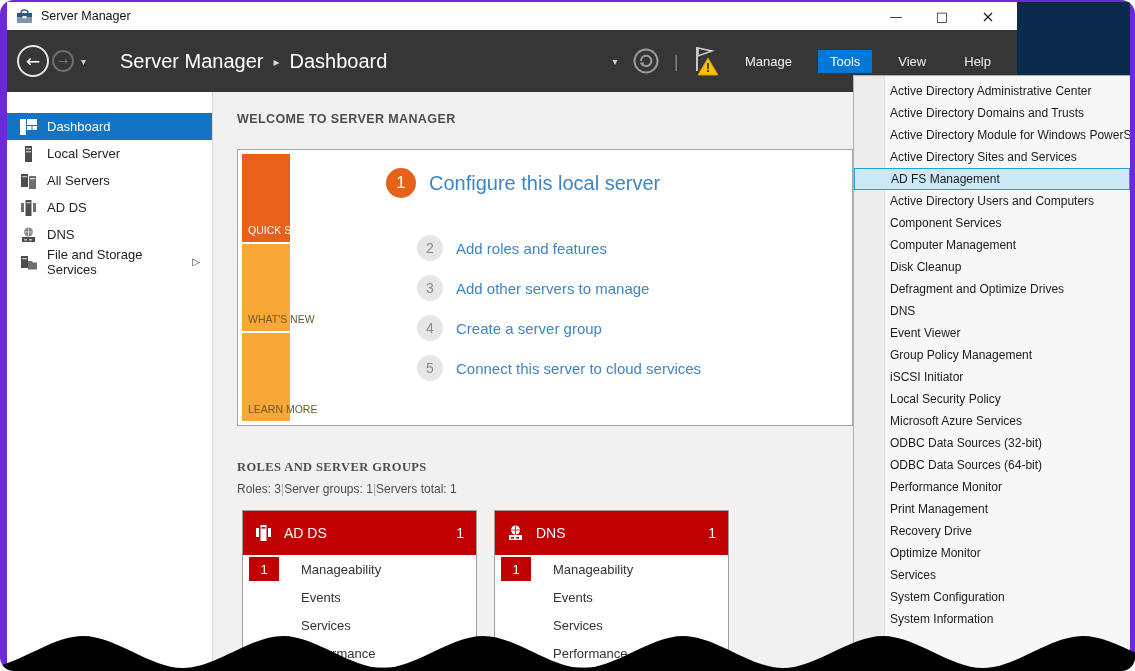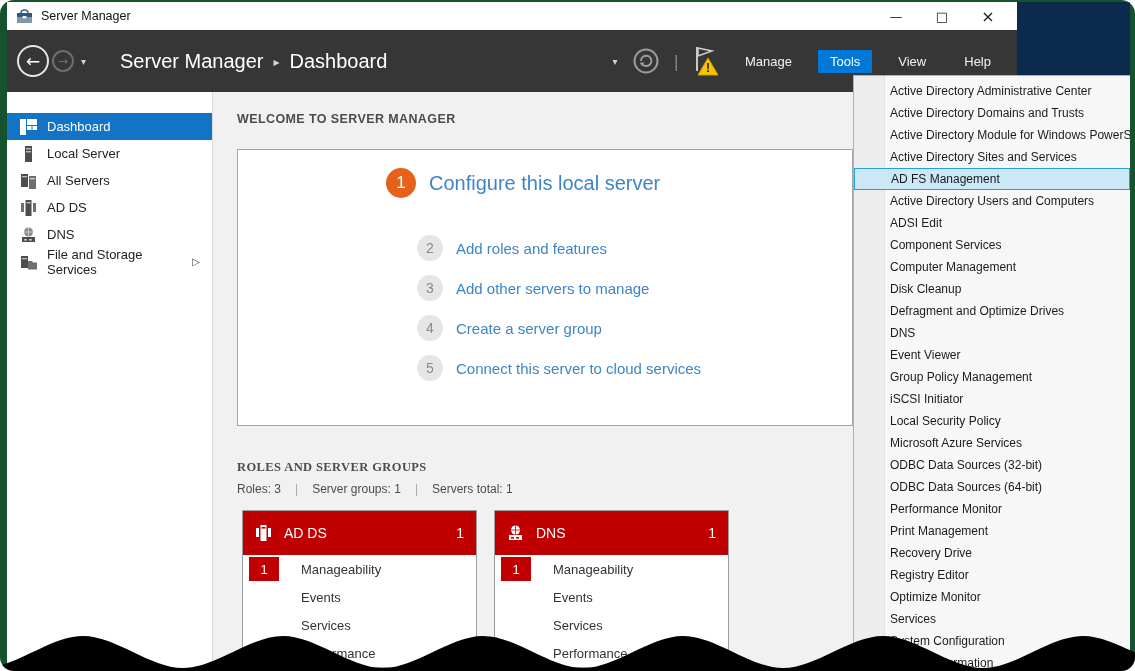--- a/index.html
+++ b/index.html
@@ -1,17 +1,17 @@
 <!DOCTYPE html>
 <html style="--accent: #0078d7; --nav_selected: #1373c4; --tile_header: #c00000; --hl_bg: #cbe8f6; --hl_border: #26a0da; --quick_orange: #e8611b; --light_orange: #f9a838; --navy: #0c2a4d; --link_blue: #3d85c6; --warning_yellow: #fcc200;"><head>
 <meta charset="utf-8">
 <style>
   html,body{margin:0;padding:0;background:#fff;}
   *{box-sizing:border-box;}
-  .frame{position:relative;width:1135px;height:671px;background:#14532d;border-radius:14px;overflow:hidden;
+  .frame{position:relative;width:1135px;height:671px;background:#6d28d9;border-radius:14px;overflow:hidden;
          font-family:"Liberation Sans",sans-serif;}
   .screen{position:absolute;left:7px;top:2px;right:5px;bottom:0;}
   .glyph{font-family:"DejaVu Sans","Liberation Sans",sans-serif;}
 
   
   .desktop{position:absolute;left:1010px;right:0;top:0;bottom:0;background:var(--navy,#0c2a4d);z-index:1;}
 
   
   .window{position:absolute;left:0;top:0;width:1010px;bottom:0;z-index:2;background:#f1f1f1;}
 
@@ -61,21 +61,21 @@
   .step1 .stepnum{width:30px;height:30px;background:var(--quick_orange,#e8611b);color:#fff;font-size:17px;}
   .step1 .steplabel{font-size:20px;color:var(--link_blue,#3d85c6);}
   .stepn .stepnum{width:26px;height:26px;background:#e6e6e6;color:#8a8a8a;font-size:14px;}
   .stepn .steplabel{font-size:15px;color:var(--link_blue,#3d85c6);}
   .step2{left:179px;top:85px;}
   .step3{left:179px;top:125px;}
   .step4{left:179px;top:165px;}
   .step5{left:179px;top:205px;}
 
   .roles-title{left:24px;top:368px;font-family:Liberation Serif, serif;}
-  .countline{position:absolute;left:24px;top:390px;display:flex;align-items:center;gap:14px;font-size:12px;color:#4c4c4c;}
+  .countline{position:absolute;left:24px;top:390px;display:flex;align-items:center;gap:0;font-size:12px;color:#4c4c4c;}
   .countline .csep{color:#a8a8a8;}
   .tiles{position:absolute;left:29px;top:418px;display:flex;gap:17px;}
   .tile{width:235px;background:#fff;border:1px solid #9e9e9e;}
   .tilehead{height:44px;background:var(--tile_header,#c00000);display:flex;align-items:center;color:#fff;padding:0 12px;gap:12px;}
   .tilehead .tname{font-size:14px;}
   .tilehead .tcount{margin-left:auto;font-size:14px;}
   .tilerow{height:28px;display:flex;align-items:center;cursor:default;}
   .badgecell{width:30px;height:24px;margin-left:6px;display:flex;align-items:center;justify-content:center;
              font-size:13px;color:#fff;}
   .badgecell.filled{background:var(--tile_header,#c00000);}
@@ -206,20 +206,31 @@
             </svg>
             <span>File and Storage Services</span>
             <span class="expand glyph">▷</span>
           </div>
         </div>
 
         <div class="content">
           <div class="sectiontitle welcome-title">WELCOME TO SERVER MANAGER</div>
 
           <div class="panel">
+            <div class="strip">
+              <div class="stripblock strip-quick">
+                <span class="striplabel">QUICK START</span>
+              </div>
+              <div class="stripblock strip-light">
+                <span class="striplabel">WHAT'S NEW</span>
+              </div>
+              <div class="stripblock strip-light">
+                <span class="striplabel">LEARN MORE</span>
+              </div>
+            </div>
 
             <div class="step step1">
               <span class="stepnum">1</span>
               <span class="steplabel">Configure this local server</span>
             </div>
             <div class="step stepn step2">
               <span class="stepnum">2</span>
               <span class="steplabel">Add roles and features</span>
             </div>
             <div class="step stepn step3">
@@ -312,37 +323,35 @@
 
     <div class="toolsmenu">
       <div class="menugutter"></div>
       <div class="menuitems">
         <div class="mitem">Active Directory Administrative Center</div>
         <div class="mitem">Active Directory Domains and Trusts</div>
         <div class="mitem">Active Directory Module for Windows PowerShell</div>
         <div class="mitem">Active Directory Sites and Services</div>
         <div class="mitem hl">AD FS Management</div>
         <div class="mitem">Active Directory Users and Computers</div>
-        <div class="mitem">ADSI Edit</div>
         <div class="mitem">Component Services</div>
         <div class="mitem">Computer Management</div>
         <div class="mitem">Disk Cleanup</div>
         <div class="mitem">Defragment and Optimize Drives</div>
         <div class="mitem">DNS</div>
         <div class="mitem">Event Viewer</div>
         <div class="mitem">Group Policy Management</div>
         <div class="mitem">iSCSI Initiator</div>
         <div class="mitem">Local Security Policy</div>
         <div class="mitem">Microsoft Azure Services</div>
         <div class="mitem">ODBC Data Sources (32-bit)</div>
         <div class="mitem">ODBC Data Sources (64-bit)</div>
         <div class="mitem">Performance Monitor</div>
         <div class="mitem">Print Management</div>
         <div class="mitem">Recovery Drive</div>
-        <div class="mitem">Registry Editor</div>
         <div class="mitem">Optimize Monitor</div>
         <div class="mitem">Services</div>
         <div class="mitem">System Configuration</div>
         <div class="mitem">System Information</div>
       </div>
     </div>
   </div>
 
   <svg class="wave" viewBox="0 0 1135 671" preserveAspectRatio="none">
     <path fill="#000" d="M -17 668

